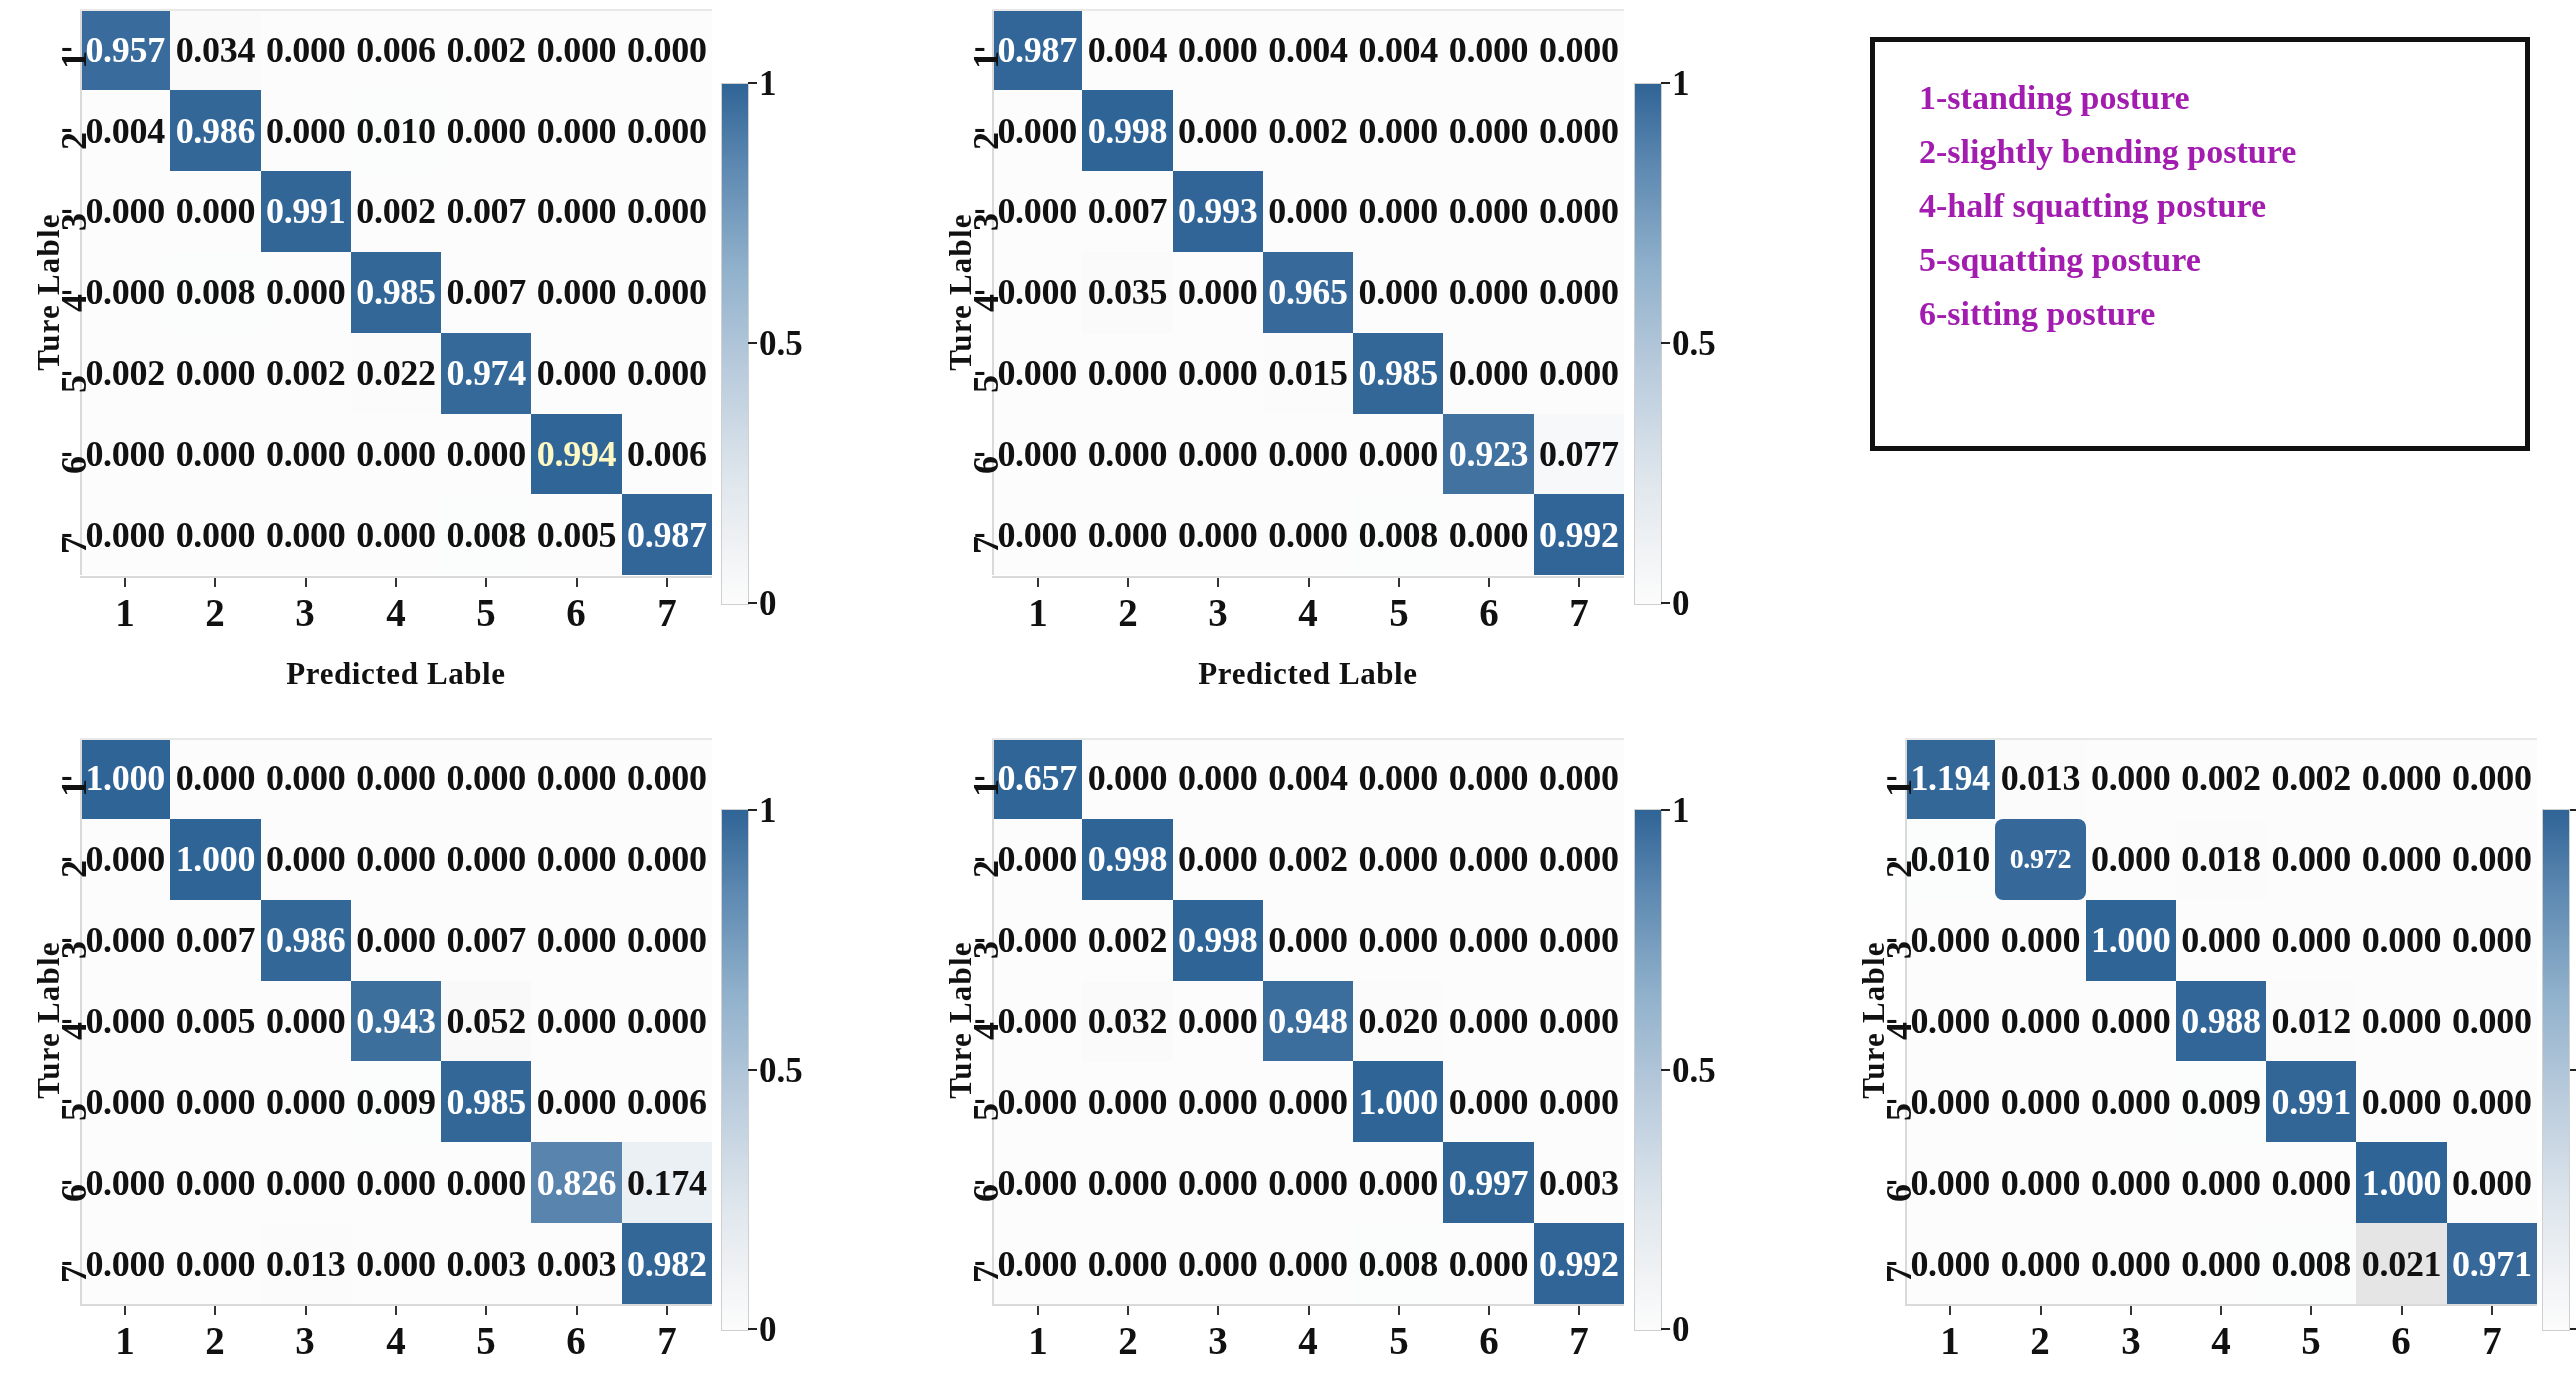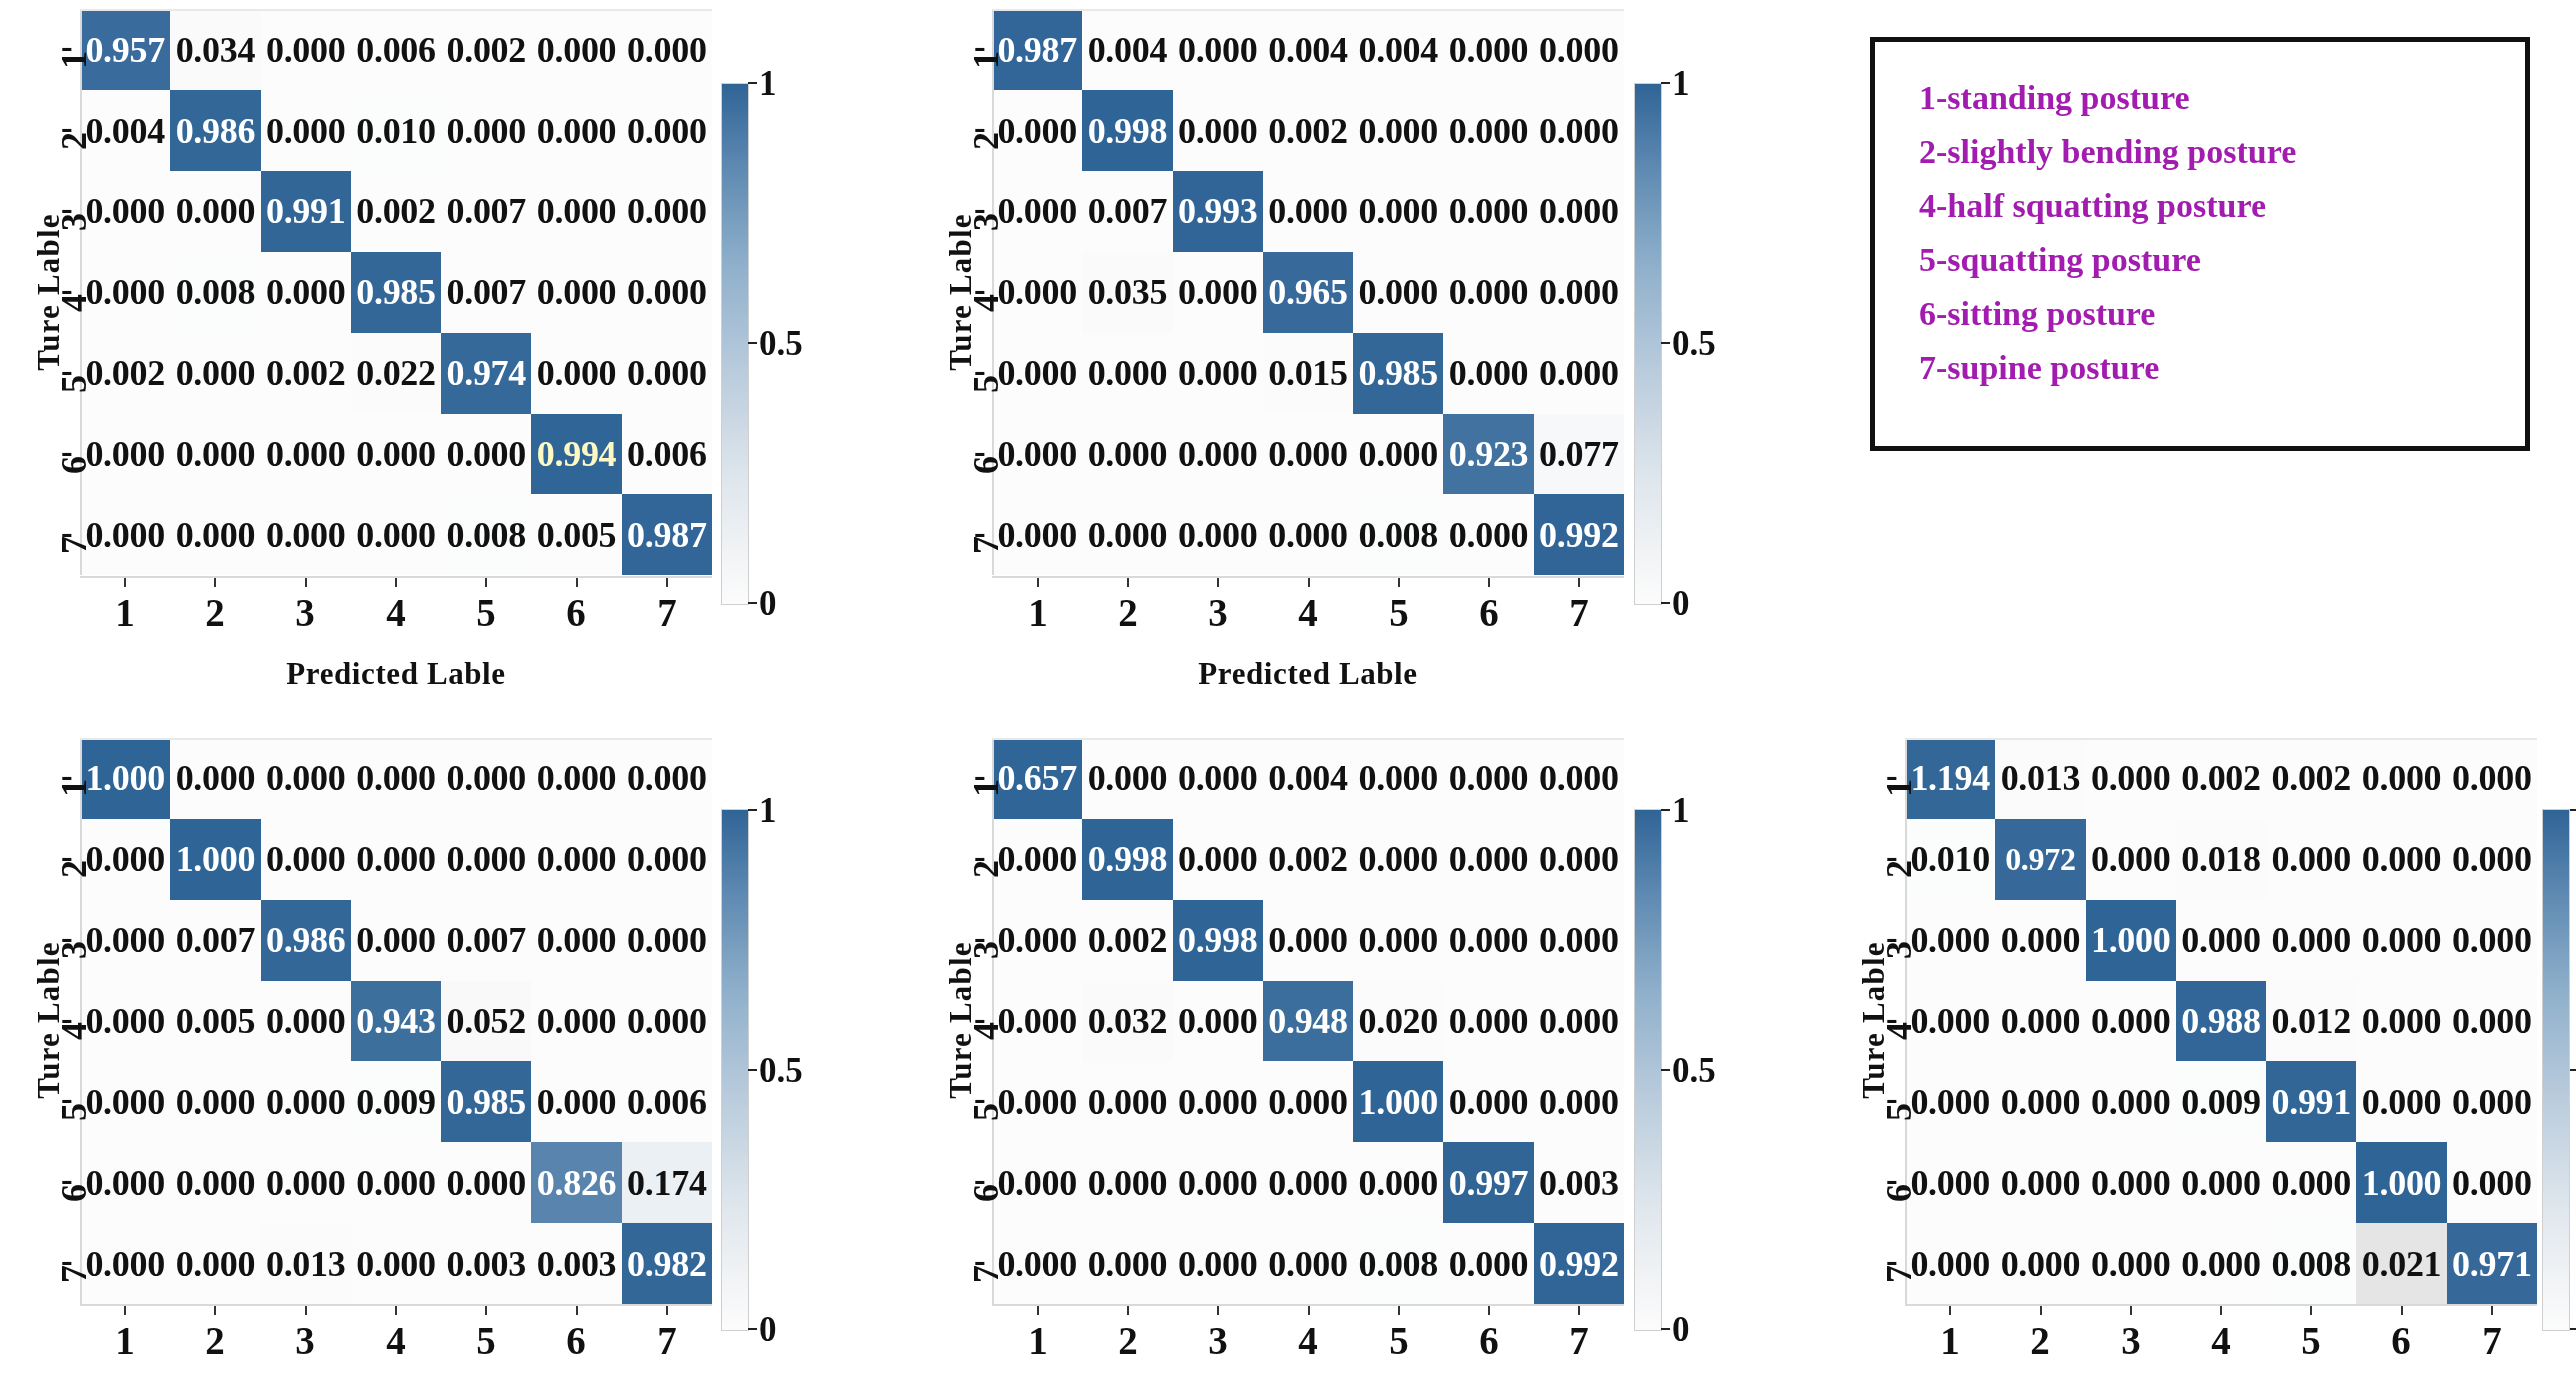--- a/index.html
+++ b/index.html
@@ -465,21 +465,21 @@
     <div class="cm-wrap" style="left: 0px; top: 0px; width: 2576px; height: 1380px;">
       <div class="grid" style="left: 1905px; top: 738px; width: 632px; height: 566px;">
         <div class="cell diag" style="background: rgb(51, 103, 152); font-size: 36px; color: rgb(255, 255, 255);">1.194</div>
         <div class="cell" style="background: rgb(251, 251, 252); font-size: 36px;">0.013</div>
         <div class="cell" style="background: rgb(252, 252, 252); font-size: 36px;">0.000</div>
         <div class="cell" style="background: rgb(252, 252, 252); font-size: 36px;">0.002</div>
         <div class="cell" style="background: rgb(252, 252, 252); font-size: 36px;">0.002</div>
         <div class="cell" style="background: rgb(252, 252, 252); font-size: 36px;">0.000</div>
         <div class="cell" style="background: rgb(252, 252, 252); font-size: 36px;">0.000</div>
         <div class="cell" style="background: rgb(251, 252, 252); font-size: 36px;">0.010</div>
-        <div class="cell diag" style="background: rgb(54, 105, 154); font-size: 32px; color: rgb(255, 255, 255);">0.972</div>
+        <div class="cell diag" style="background: rgb(54, 105, 154); font-size: 28px; color: rgb(255, 255, 255); border-radius: 8px;">0.972</div>
         <div class="cell" style="background: rgb(252, 252, 252); font-size: 36px;">0.000</div>
         <div class="cell" style="background: rgb(251, 251, 251); font-size: 36px;">0.018</div>
         <div class="cell" style="background: rgb(252, 252, 252); font-size: 36px;">0.000</div>
         <div class="cell" style="background: rgb(252, 252, 252); font-size: 36px;">0.000</div>
         <div class="cell" style="background: rgb(252, 252, 252); font-size: 36px;">0.000</div>
         <div class="cell" style="background: rgb(252, 252, 252); font-size: 36px;">0.000</div>
         <div class="cell" style="background: rgb(252, 252, 252); font-size: 36px;">0.000</div>
         <div class="cell diag" style="background: rgb(47, 100, 150); font-size: 36px; color: rgb(255, 255, 255);">1.000</div>
         <div class="cell" style="background: rgb(252, 252, 252); font-size: 36px;">0.000</div>
         <div class="cell" style="background: rgb(252, 252, 252); font-size: 36px;">0.000</div>
@@ -553,16 +553,15 @@
     </div>
   </div>
 
 <div class="legend-box" style="left:1870px;top:37px;width:660px;height:414px;">
   <div class="legend-list">
       <div class="legend-item">1-standing posture</div>
       <div class="legend-item">2-slightly bending posture</div>
       <div class="legend-item">4-half squatting posture</div>
       <div class="legend-item">5-squatting posture</div>
       <div class="legend-item">6-sitting posture</div>
-      <div class="legend-item">7-supine posture</div>
     </div>
 </div>
 
 
 </body></html>

